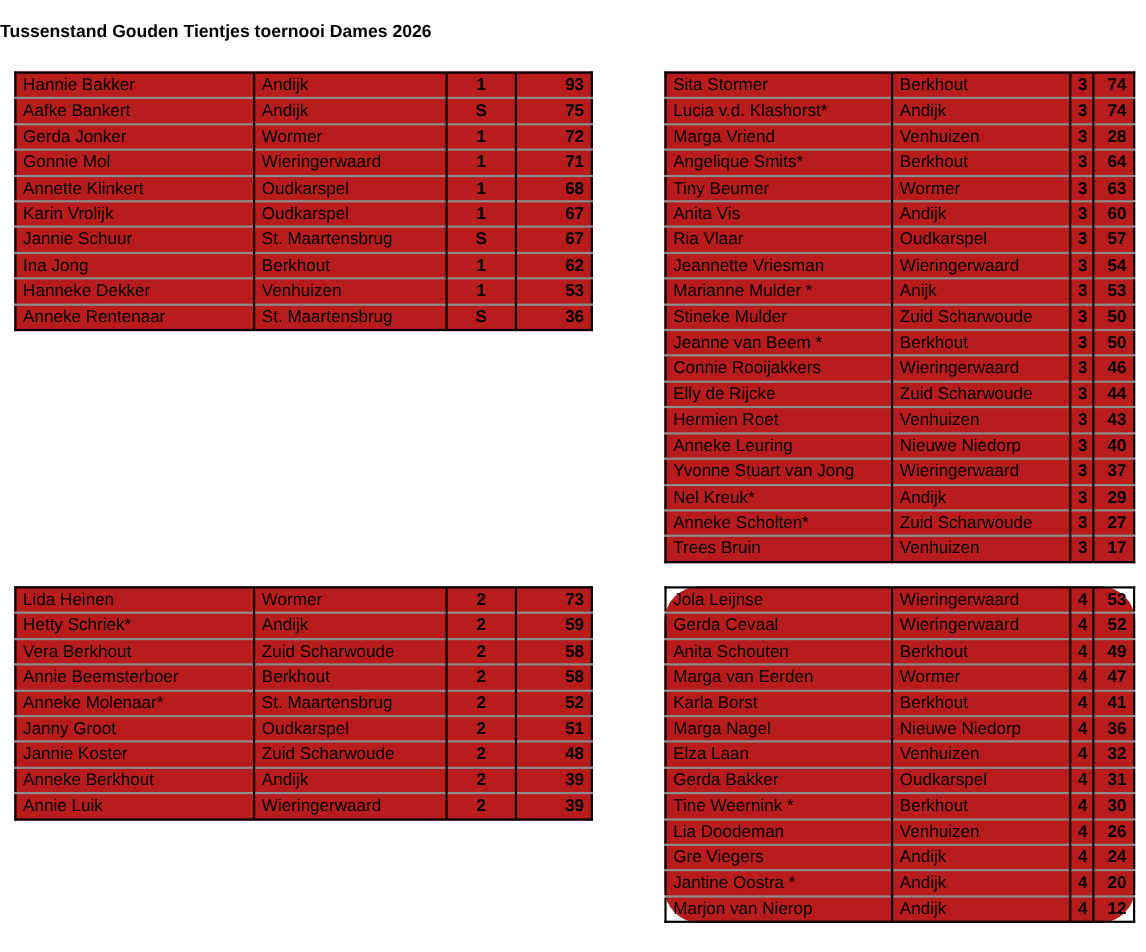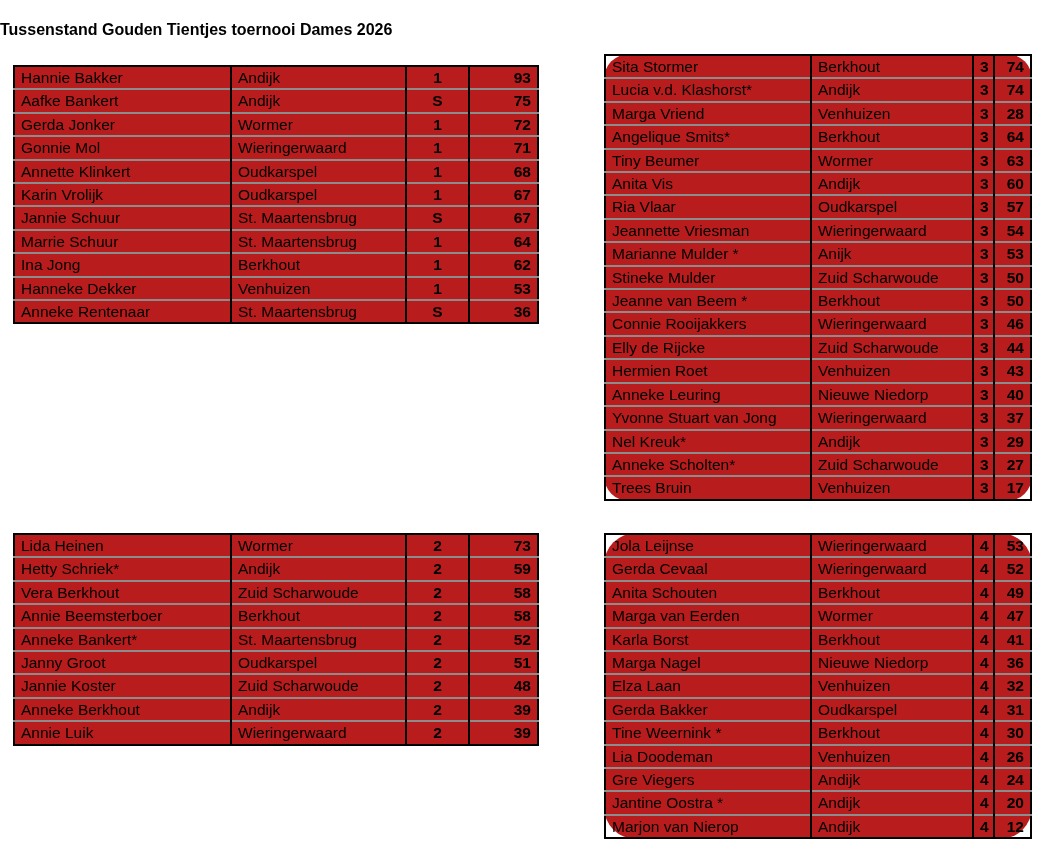--- a/index.html
+++ b/index.html
@@ -32,21 +32,21 @@
     white-space:nowrap;
   }
   table.tbl tr:first-child td { border-top:0; }
   table.tbl td:first-child { border-left:0; }
   td.col-name { text-align:left; white-space:pre; }
   td.col-club { text-align:left; }
   td.col-grp  { text-align:center; font-weight:700; padding:0; }
   td.col-score{ text-align:right;  font-weight:700; }
 
   #tbl-group-1 { left:13px;  top:65px;  width:524px; }
-  #tbl-group-3 { left:604px; top:54px;  width:426px;border-radius:25px; }
+  #tbl-group-3 { left:604px; top:65px;  width:426px; }
   #tbl-group-2 { left:13px;  top:533px; width:524px; }
   #tbl-group-4 { left:604px; top:533px; width:426px;border-radius:32px; }
 
   .cols-left  col.c-name { width:217px; } .cols-left  col.c-club { width:175px; }
   .cols-left  col.c-grp  { width:63px;  } .cols-left  col.c-score{ width:69px;  }
   .cols-right col.c-name { width:206px; } .cols-right col.c-club { width:162px; }
   .cols-right col.c-grp  { width:21px;  } .cols-right col.c-score{ width:37px;  }
 </style>
 </head>
 <body>
@@ -97,26 +97,20 @@
         <td class="col-grp">1</td>
         <td class="col-score">67</td>
       </tr>
       <tr>
         <td class="col-name">Jannie Schuur</td>
         <td class="col-club">St. Maartensbrug</td>
         <td class="col-grp">S</td>
         <td class="col-score">67</td>
       </tr>
       <tr>
-        <td class="col-name">Marrie Schuur</td>
-        <td class="col-club">St. Maartensbrug</td>
-        <td class="col-grp">1</td>
-        <td class="col-score">64</td>
-      </tr>
-      <tr>
         <td class="col-name">Ina Jong</td>
         <td class="col-club">Berkhout</td>
         <td class="col-grp">1</td>
         <td class="col-score">62</td>
       </tr>
       <tr>
         <td class="col-name">Hanneke Dekker</td>
         <td class="col-club">Venhuizen</td>
         <td class="col-grp">1</td>
         <td class="col-score">53</td>
@@ -281,21 +275,21 @@
         <td class="col-grp">2</td>
         <td class="col-score">58</td>
       </tr>
       <tr>
         <td class="col-name">Annie Beemsterboer</td>
         <td class="col-club">Berkhout</td>
         <td class="col-grp">2</td>
         <td class="col-score">58</td>
       </tr>
       <tr>
-        <td class="col-name">Anneke Bankert*</td>
+        <td class="col-name">Anneke Molenaar*</td>
         <td class="col-club">St. Maartensbrug</td>
         <td class="col-grp">2</td>
         <td class="col-score">52</td>
       </tr>
       <tr>
         <td class="col-name">Janny Groot</td>
         <td class="col-club">Oudkarspel</td>
         <td class="col-grp">2</td>
         <td class="col-score">51</td>
       </tr>

